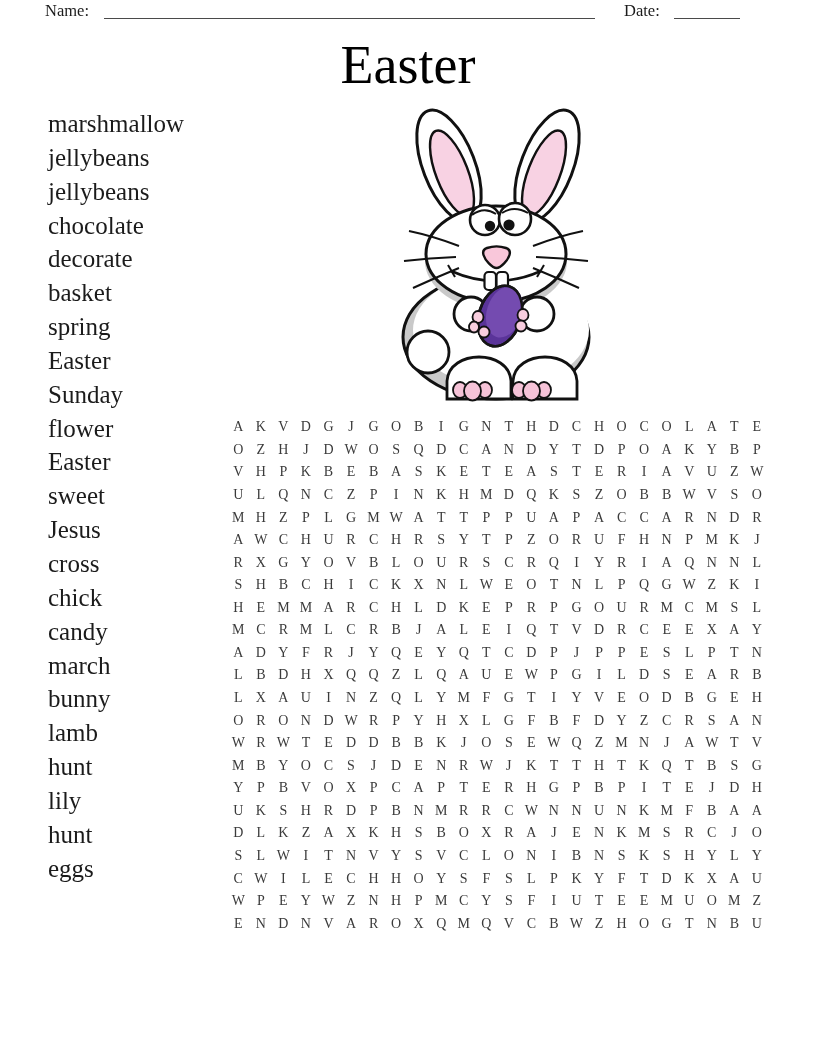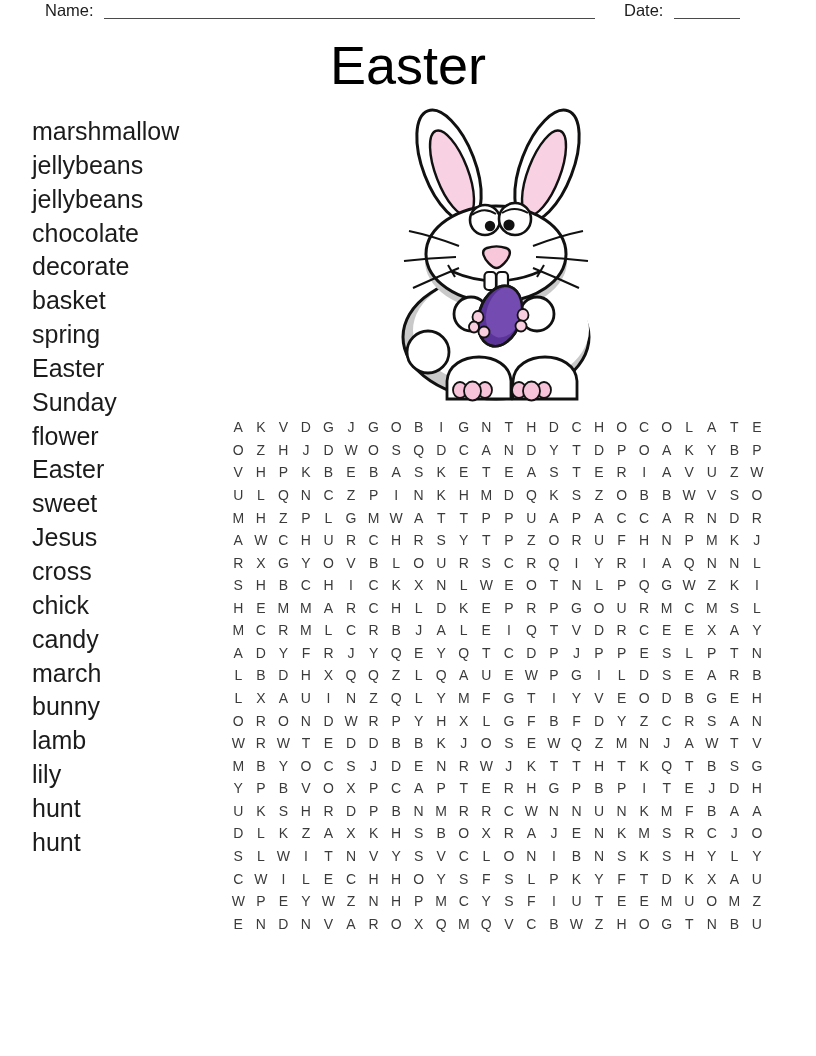--- a/index.html
+++ b/index.html
@@ -1,33 +1,33 @@
 <!DOCTYPE html>
 <html><head>
 <meta charset="utf-8">
 <style>
   html,body{margin:0;padding:0;background:#fff;}
   .page{position:relative;width:816px;height:938px;background:#fff;overflow:hidden;
-        font-family:Liberation Sans, sans-serif;}
+        font-family:Liberation Serif, serif;}
 
   
   .hdr{position:absolute;top:0;left:0;width:100%;height:24px;}
   .hdr-label{position:absolute;top:1px;font-size:16.5px;color:#1c1c1c;}
   .name-label{left:45px;}
   .date-label{left:624px;}
   .blank-line{position:absolute;top:3px;height:15px;border-bottom:1.6px solid #4a4a4a;}
   .name-line{left:104px;width:491px;}
   .date-line{left:674px;width:66px;}
 
   
   .title{position:absolute;top:34px;left:0;width:100%;text-align:center;
          font-size:54px;color:#000;letter-spacing:0px;}
 
   
-  .words{position:absolute;left:32px;top:107px;margin-top:8px;}
+  .words{position:absolute;left:48px;top:107px;}
   .word{font-size:25px;line-height:33.85px;color:#1b1b1b;white-space:nowrap;}
 
   
   .grid{position:absolute;left:227px;top:416px;display:grid;
         grid-template-columns:repeat(24,22.56px);grid-auto-rows:22.57px;}
   .cell{display:flex;align-items:center;justify-content:center;
         font-size:14px;color:#3b3b3b;}
 
   
   .bunny{position:absolute;left:396px;top:100px;width:202px;height:310px;}
@@ -59,23 +59,24 @@
       <div class="word">flower</div>
       <div class="word">Easter</div>
       <div class="word">sweet</div>
       <div class="word">Jesus</div>
       <div class="word">cross</div>
       <div class="word">chick</div>
       <div class="word">candy</div>
       <div class="word">march</div>
       <div class="word">bunny</div>
       <div class="word">lamb</div>
+      <div class="word">hunt</div>
       <div class="word">lily</div>
       <div class="word">hunt</div>
-      <div class="word">hunt</div>
+      <div class="word">eggs</div>
     </div>
 
   <svg class="bunny" viewBox="0 0 200 310" xmlns="http://www.w3.org/2000/svg">
 
     <g>
       <ellipse cx="52" cy="66" rx="26" ry="59" transform="rotate(-21 52 66)" fill="#fff" stroke="#111" stroke-width="3"></ellipse>
       <ellipse cx="150" cy="66" rx="26" ry="59" transform="rotate(21 150 66)" fill="#fff" stroke="#111" stroke-width="3"></ellipse>
       <ellipse cx="55" cy="73" rx="16" ry="45" transform="rotate(-21 55 73)" fill="#f8d2e3" stroke="#111" stroke-width="2.4"></ellipse>
       <ellipse cx="147" cy="73" rx="16" ry="45" transform="rotate(21 147 73)" fill="#f8d2e3" stroke="#111" stroke-width="2.4"></ellipse>
     </g>

